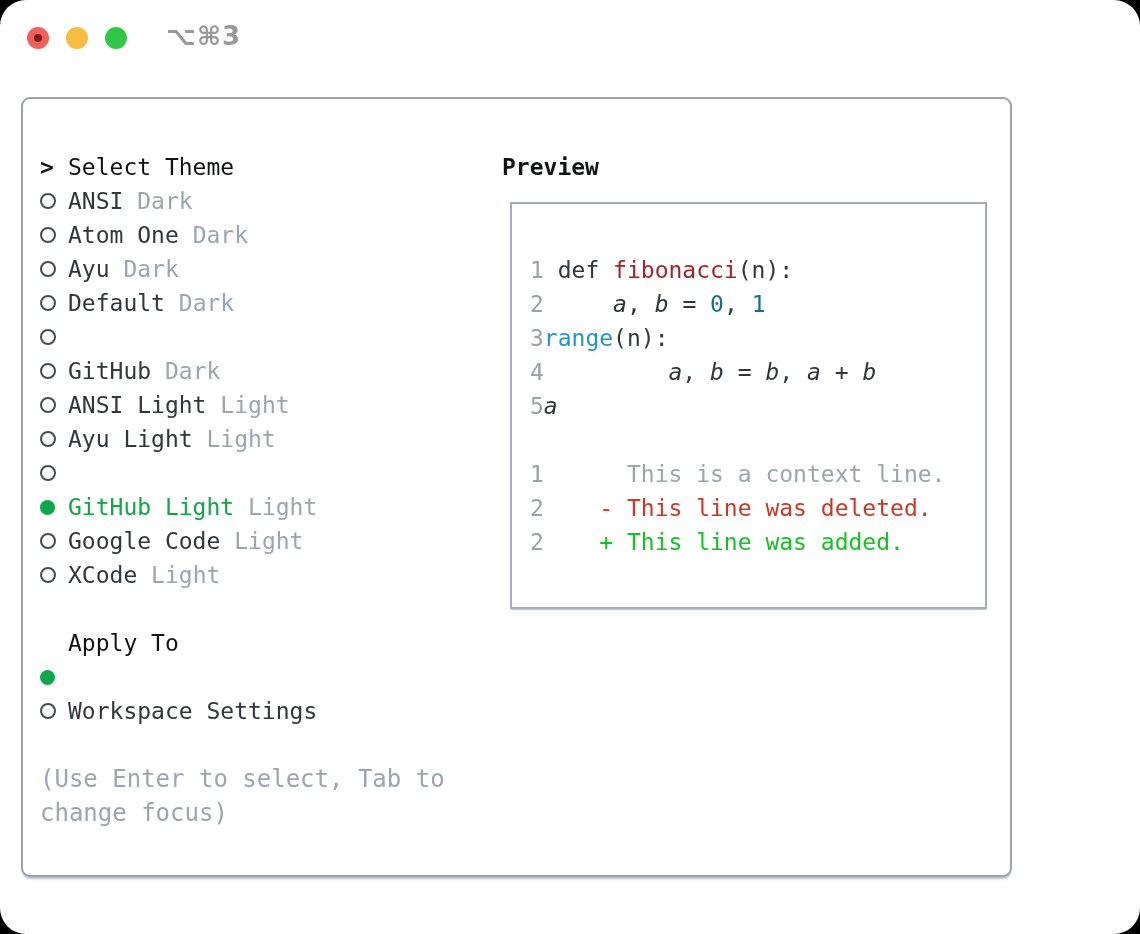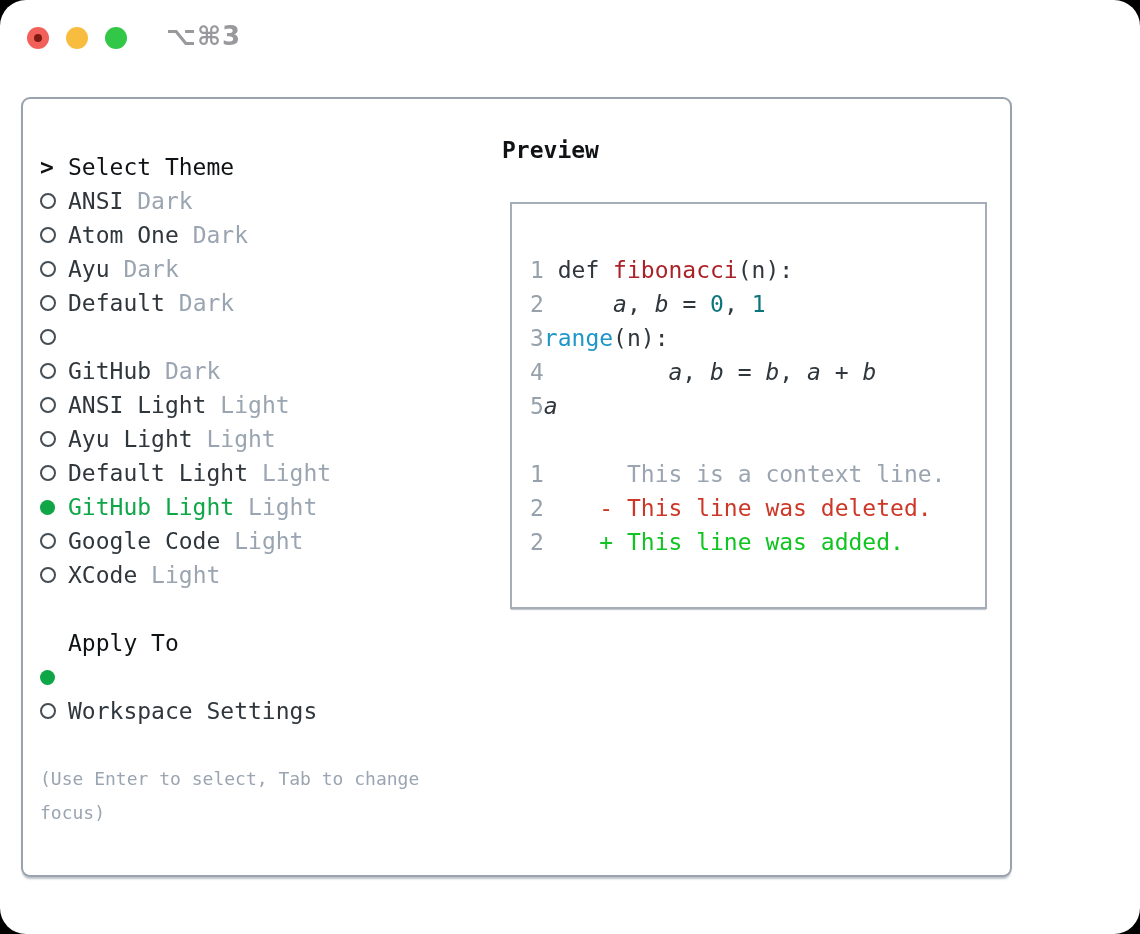--- a/index.html
+++ b/index.html
@@ -36,24 +36,24 @@
   .row{display:flex;height:34px;align-items:center;font-size:23px;color:var(--ink,#2f363c);white-space:pre}
   .marker{width:28px;display:flex;align-items:center;flex:none}
   .prompt-char{font-weight:bold;color:var(--black,#101316)}
   .circle{width:12px;height:12px;border:2px solid #454d55;border-radius:50%;box-sizing:content-box}
   .dot-sel{width:15px;height:15px;border-radius:50%;background:var(--green-sel,#0fa648)}
   .heading{font-weight:normal;color:var(--black,#101316)}
   .name{color:var(--ink,#2f363c)}
   .name.sel{color:var(--green-sel,#0fa648)}
   .variant{color:var(--muted,#9aa5b1)}
   .spacer{height:34px}
-  .hint{width:432px;font-size:18px;line-height:34px;color:var(--muted,#9aa5b1)}
+  .hint{width:432px;font-size:24px;line-height:34px;color:var(--muted,#9aa5b1)}
   
   .preview-heading{
-    position:absolute;left:479px;top:34px;height:34px;display:flex;align-items:center;
+    position:absolute;left:479px;top:51px;height:34px;display:flex;align-items:center;
     font-size:23px;font-weight:bold;color:var(--black,#101316);
   }
   .preview-box{
     position:absolute;left:487px;top:103px;width:477px;height:407px;
     border:2px solid var(--border-box,#a5adb8);box-sizing:border-box;
     padding:49px 0 0 18px;overflow:hidden;background:#fff;
     box-shadow:0 2px 1px -1px rgba(110,120,130,.4);
   }
   .line{height:34px;display:flex;align-items:center;font-size:23px;white-space:pre}
   .diff-block{margin-top:34px}
@@ -94,21 +94,21 @@
 
       <div id="theme-list">
           <div class="row"><span class="marker"><span class="circle"></span></span><span class="label-text"><span class="name">ANSI</span> <span class="variant">Dark</span></span></div>
           <div class="row"><span class="marker"><span class="circle"></span></span><span class="label-text"><span class="name">Atom One</span> <span class="variant">Dark</span></span></div>
           <div class="row"><span class="marker"><span class="circle"></span></span><span class="label-text"><span class="name">Ayu</span> <span class="variant">Dark</span></span></div>
           <div class="row"><span class="marker"><span class="circle"></span></span><span class="label-text"><span class="name">Default</span> <span class="variant">Dark</span></span></div>
           <div class="row"><span class="marker"><span class="circle"></span></span></div>
           <div class="row"><span class="marker"><span class="circle"></span></span><span class="label-text"><span class="name">GitHub</span> <span class="variant">Dark</span></span></div>
           <div class="row"><span class="marker"><span class="circle"></span></span><span class="label-text"><span class="name">ANSI Light</span> <span class="variant">Light</span></span></div>
           <div class="row"><span class="marker"><span class="circle"></span></span><span class="label-text"><span class="name">Ayu Light</span> <span class="variant">Light</span></span></div>
-          <div class="row"><span class="marker"><span class="circle"></span></span><span class="label-text"><span class="name">Default Light</span> <span class="variant">Light</span></span></div>
+          <div class="row"><span class="marker"><span class="circle"></span></span></div>
           <div class="row"><span class="marker"><span class="dot-sel"></span></span><span class="label-text"><span class="name sel">GitHub Light</span> <span class="variant">Light</span></span></div>
           <div class="row"><span class="marker"><span class="circle"></span></span><span class="label-text"><span class="name">Google Code</span> <span class="variant">Light</span></span></div>
           <div class="row"><span class="marker"><span class="circle"></span></span><span class="label-text"><span class="name">XCode</span> <span class="variant">Light</span></span></div>
         </div>
 
       <div class="spacer"></div>
 
       <div class="row">
         <span class="marker"></span>
         <span class="heading">Apply To</span>

